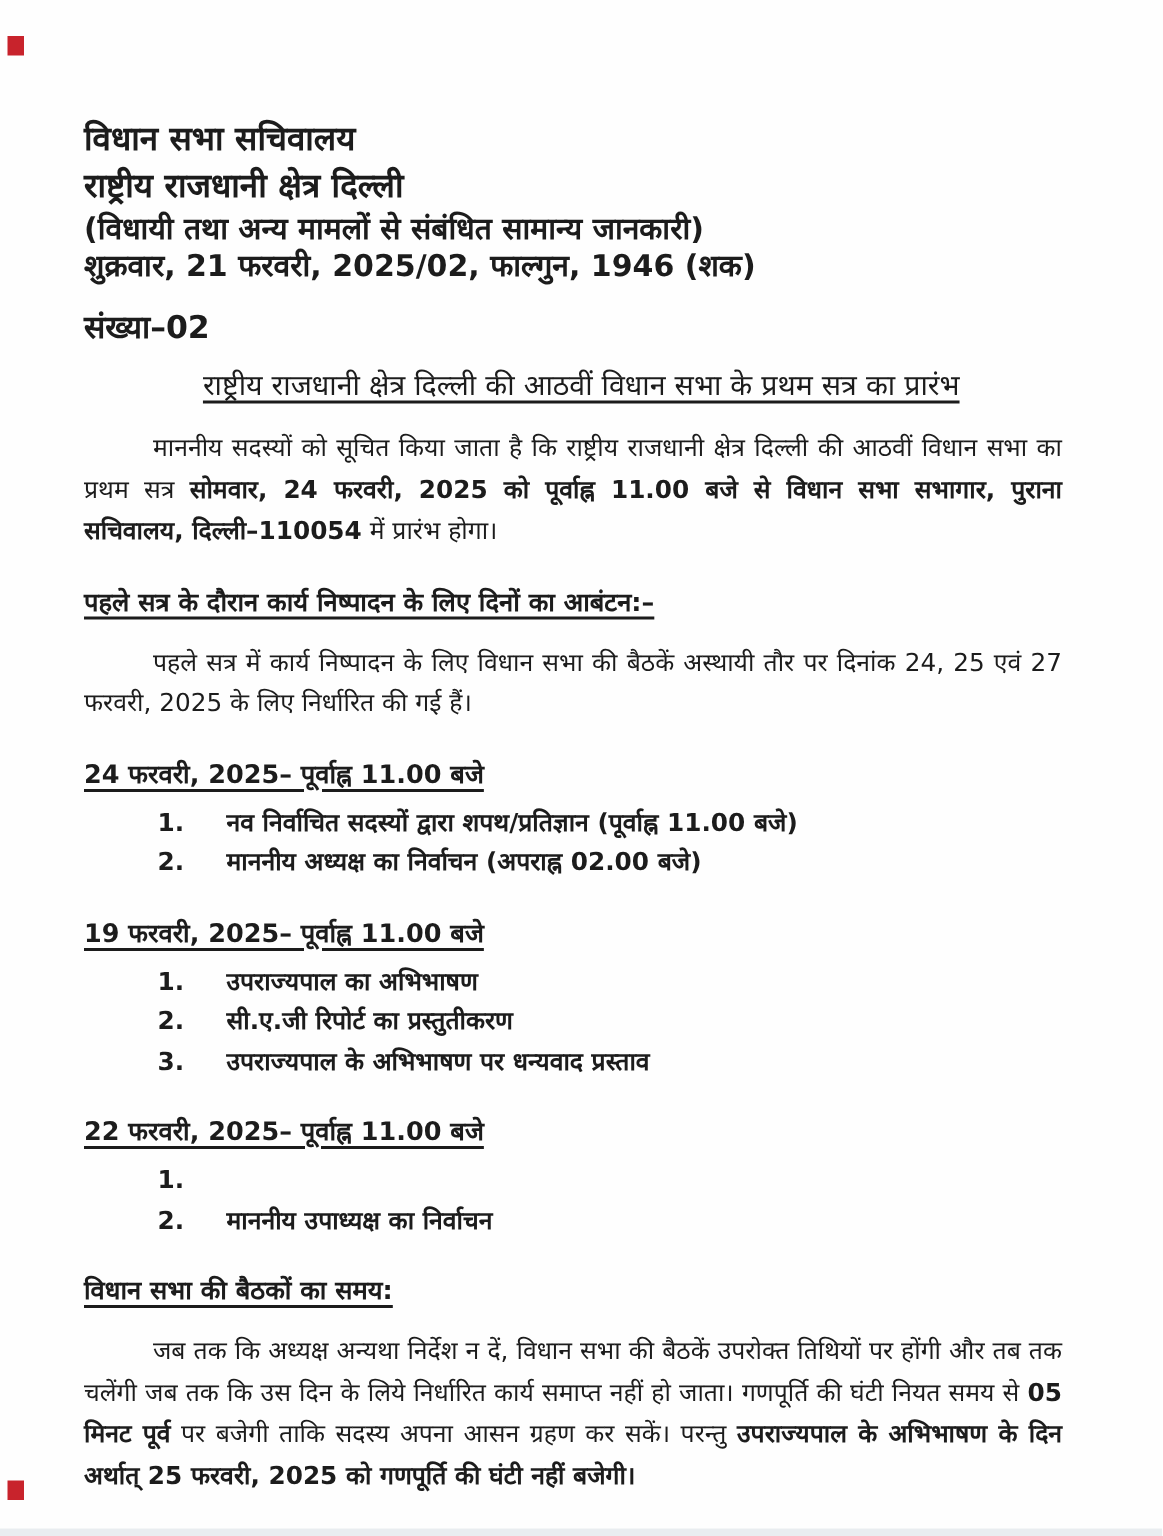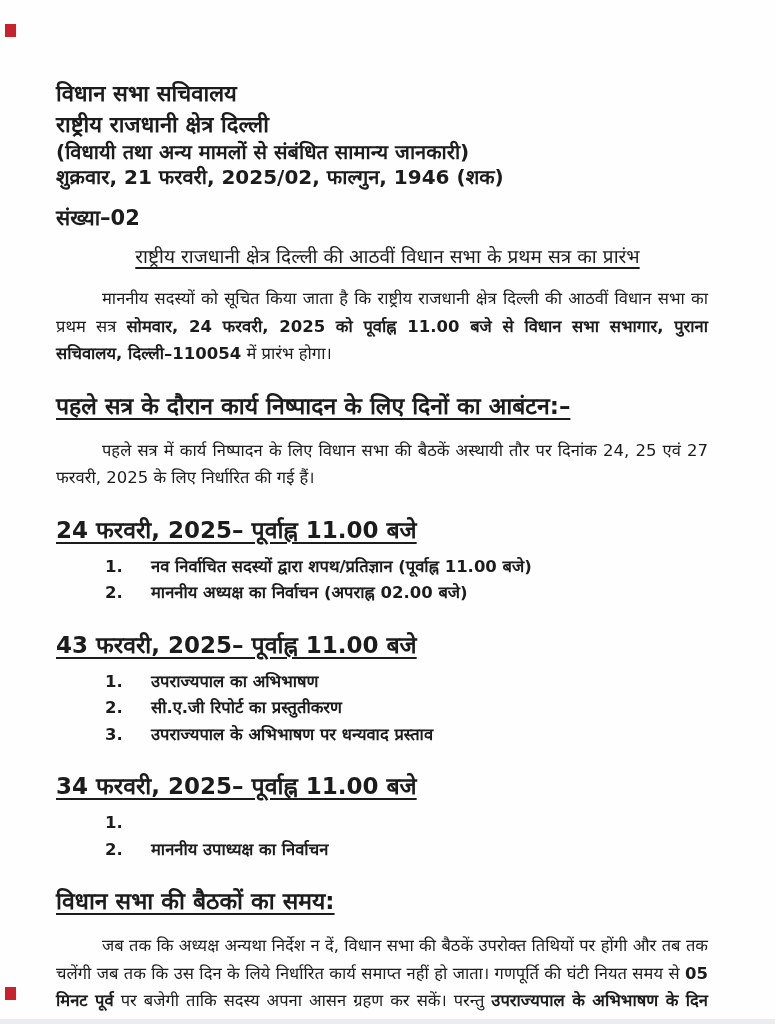--- a/index.html
+++ b/index.html
@@ -64,21 +64,21 @@
   .para {
     margin: 16px 11px 0 0;
     font-size: 16.5px;
     line-height: 27.5px;
     text-align: justify;
     text-indent: 46px;
   }
   .b { font-weight: 700; }
   .sec-heading {
     margin-top: 21px;
-    font-size: 23px;
+    font-size: 17px;
     font-weight: 700;
     text-decoration: underline;
     text-decoration-thickness: 1.5px;
     text-underline-offset: 4px;
     display: inline-block;
   }
   .heading-row { margin-top: 21px; }
   .heading-row .sec-heading { margin-top: 0; }
   .slist { margin-top: 9px; }
   .sitem {
@@ -130,39 +130,39 @@
         <span class="num">1.</span>
         <span class="txt">नव निर्वाचित सदस्यों द्वारा शपथ/प्रतिज्ञान (पूर्वाह्न 11.00 बजे)</span>
       </div>
       <div class="sitem">
         <span class="num">2.</span>
         <span class="txt">माननीय अध्यक्ष का निर्वाचन (अपराह्न 02.00 बजे)</span>
       </div>
     </div>
 
     <div class="heading-row">
-      <span class="sec-heading">43 फरवरी, 2025– पूर्वाह्न 11.00 बजे</span>
+      <span class="sec-heading">19 फरवरी, 2025– पूर्वाह्न 11.00 बजे</span>
     </div>
     <div class="slist">
       <div class="sitem">
         <span class="num">1.</span>
         <span class="txt">उपराज्यपाल का अभिभाषण</span>
       </div>
       <div class="sitem">
         <span class="num">2.</span>
         <span class="txt">सी.ए.जी रिपोर्ट का प्रस्तुतीकरण</span>
       </div>
       <div class="sitem">
         <span class="num">3.</span>
         <span class="txt">उपराज्यपाल के अभिभाषण पर धन्यवाद प्रस्ताव</span>
       </div>
     </div>
 
     <div class="heading-row">
-      <span class="sec-heading">34 फरवरी, 2025– पूर्वाह्न 11.00 बजे</span>
+      <span class="sec-heading">22 फरवरी, 2025– पूर्वाह्न 11.00 बजे</span>
     </div>
     <div class="slist">
       <div class="sitem">
         <span class="num">1.</span>
       </div>
       <div class="sitem">
         <span class="num">2.</span>
         <span class="txt">माननीय उपाध्यक्ष का निर्वाचन</span>
       </div>
     </div>

